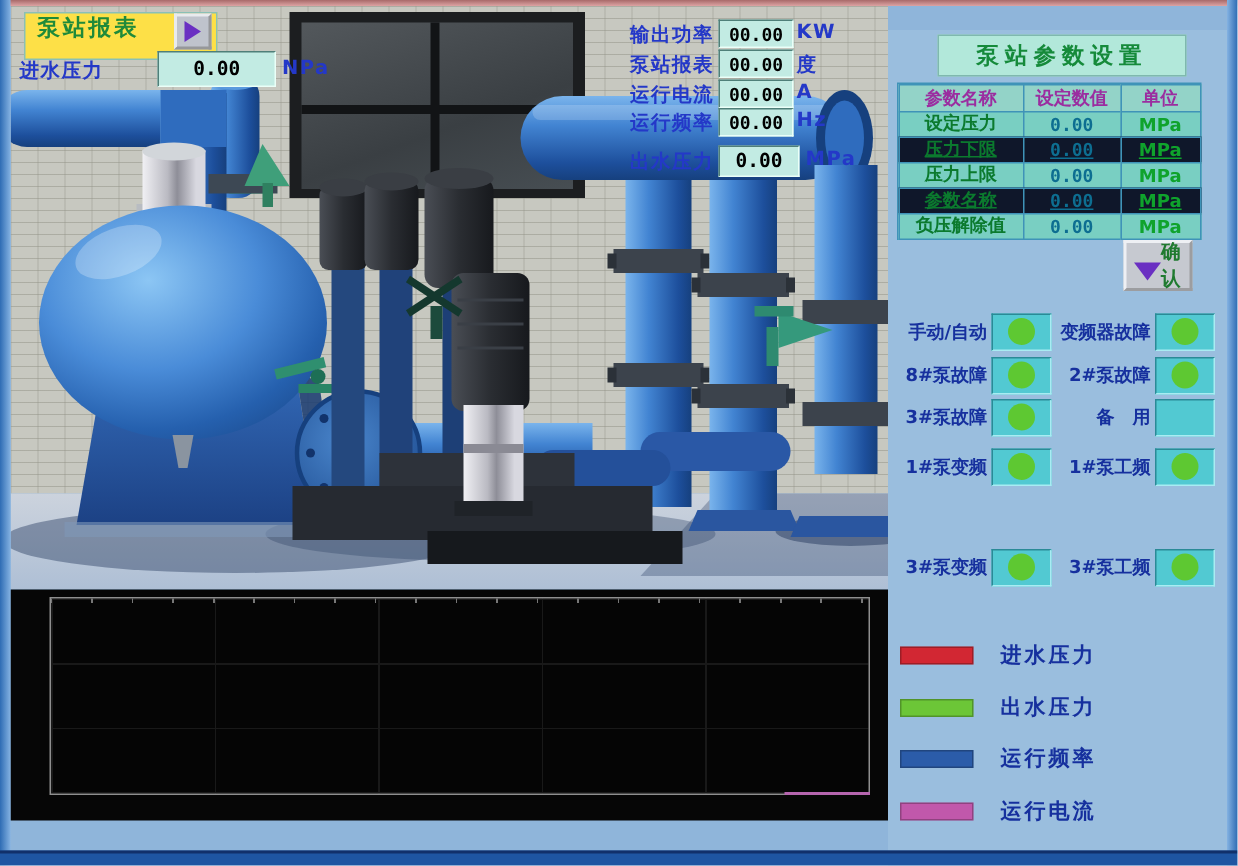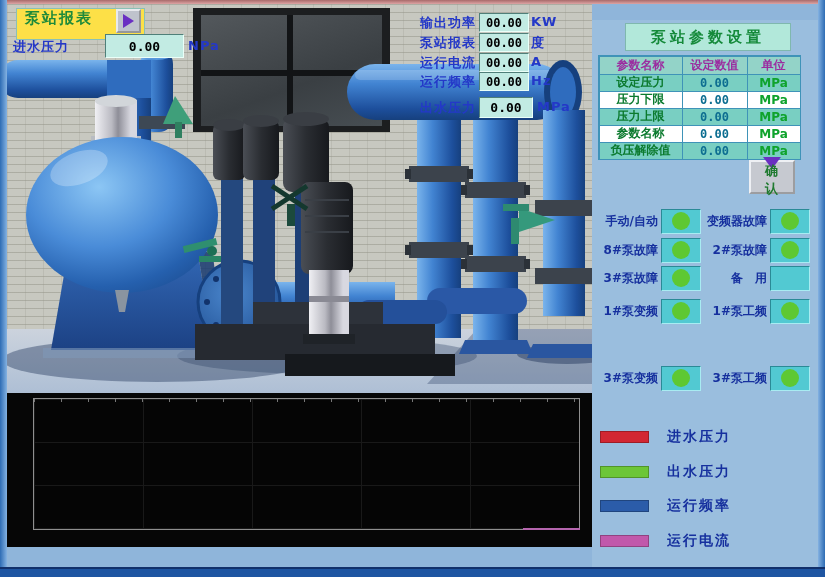--- a/index.html
+++ b/index.html
@@ -46,25 +46,25 @@
                      repeating-linear-gradient(180deg,#191919 0 1px,transparent 1px 43px);}
   .plot .ticks{position:absolute;left:0;top:0;width:100%;height:3px;background:repeating-linear-gradient(90deg,#777 0 1px,transparent 1px 27px);}
   .trace-current{position:absolute;right:-1px;bottom:-1px;width:57px;height:2px;background:#b565ae;}
   
   .panel{position:absolute;left:592px;top:20px;width:264px;height:563px;background:#9abede;z-index:4;}
   .ptitle{position:absolute;left:33px;top:3px;width:164px;height:26px;background:#b2e8da;border:1px solid #7fb8ae;color:#158a3a;font-weight:bold;font-size:15px;letter-spacing:4px;display:flex;align-items:center;justify-content:center;white-space:nowrap;}
   .ptable{position:absolute;left:6px;top:35px;display:grid;grid-template-columns:83px 65px 53px;border:1px solid #3f93b8;}
   .ptable .cell{border:1px solid #3f93b8;margin:-.5px;display:flex;align-items:center;justify-content:center;font-weight:bold;font-size:12px;height:16px;white-space:nowrap;}
   .ptable .h{background:#93d3c8;color:#9b2da0;height:17px;}
   .ptable .odd{background:#79cfc2;}
-  .ptable .even{background:#ffffff;}
+  .ptable .even{background:#0f172a;text-decoration:underline;}
   .ptable .nm{color:#0b7a2e;}
   .ptable .vl{color:#0d6e91;font-family:"DejaVu Sans Mono",monospace;}
   .ptable .un{color:#0fa32c;}
-  .confirm-btn{position:absolute;left:157px;top:140px;width:46px;height:34px;background:#c6c9d0;border:2px outset #eef0f4;display:flex;flex-direction:column;align-items:center;justify-content:center;cursor:pointer;padding:13px;}
+  .confirm-btn{position:absolute;left:157px;top:140px;width:46px;height:34px;background:#c6c9d0;border:2px outset #eef0f4;display:flex;align-items:center;justify-content:center;cursor:pointer;padding:13px;}
   .tri-down{width:0;height:0;border-top:12px solid #6a2fc2;border-left:9px solid transparent;border-right:9px solid transparent;margin-bottom:-7px;}
   .confirm-txt{color:#1f7a2f;font-weight:bold;font-size:13px;letter-spacing:1px;}
   .srow{position:absolute;left:4px;width:212px;height:24px;display:flex;align-items:center;}
   .slabel{flex:0 0 62px;color:#16309e;font-weight:bold;font-size:12px;text-align:right;white-space:nowrap;}
   .lampbox{flex:0 0 38px;height:23px;margin-left:3px;background:#52c9d2;border-top:1px solid #2a8a96;border-left:1px solid #2a8a96;border-right:1px solid #a8ecf2;border-bottom:1px solid #a8ecf2;display:flex;align-items:center;justify-content:center;}
   .lamp{width:18px;height:18px;border-radius:50%;background:#5ec832;}
   .srow .gap{flex:0 0 4px;}
   .lrow{position:absolute;left:8px;width:212px;height:14px;display:flex;align-items:center;}
   .lswatch{flex:0 0 47px;height:10px;border:1px solid rgba(0,0,0,.25);}
   .llabel{margin-left:18px;color:#16309e;font-weight:bold;font-size:14px;letter-spacing:2px;white-space:nowrap;}

